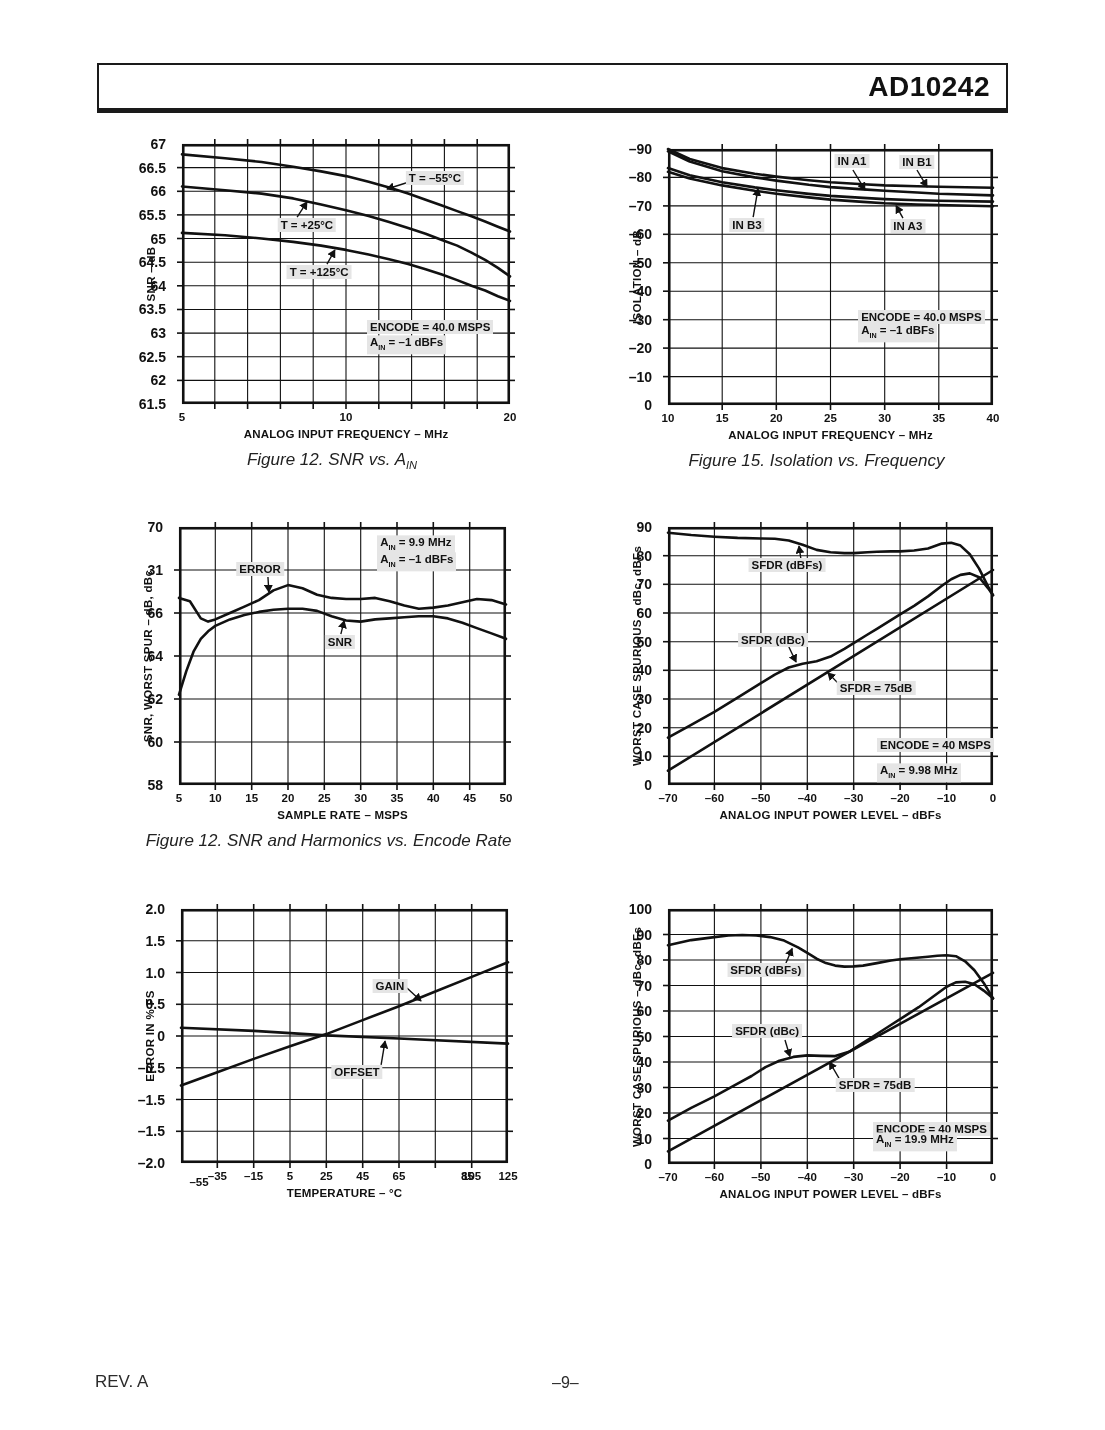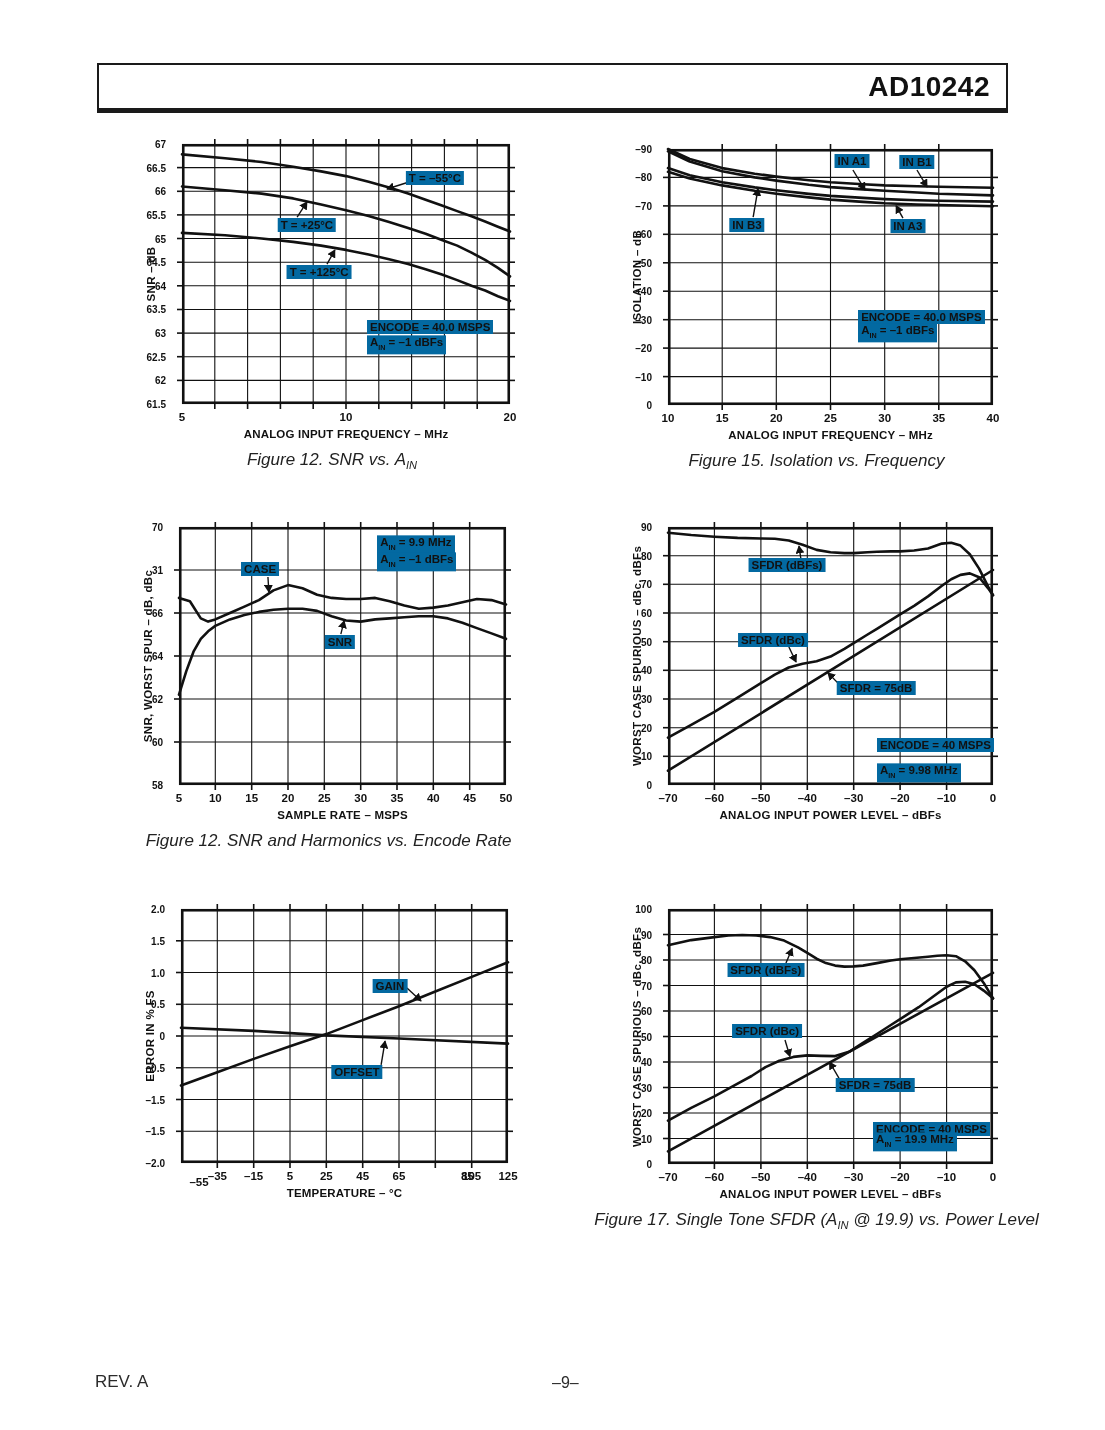--- a/index.html
+++ b/index.html
@@ -22,27 +22,27 @@
   svg.plot{position:absolute;left:0;top:0;overflow:visible;display:block;}
   .grid{stroke:#111;stroke-width:1.1;}
   .tick{stroke:#111;stroke-width:1.6;}
   .frame{fill:none;stroke:#111;stroke-width:2.6;}
   .curve{fill:none;stroke:#111;stroke-width:2.6;stroke-linejoin:round;stroke-linecap:round;}
   .leader{stroke:#111;stroke-width:1.4;}
 
   .ytitle{position:absolute;left:-31px;top:50%;transform:translate(-50%,-50%) rotate(-90deg);
     white-space:nowrap;font-weight:bold;font-size:11.5px;letter-spacing:.3px;}
   .yticks{position:absolute;left:-70px;top:0;bottom:0;width:62px;}
-  .ytick{position:absolute;right:8px;transform:translateY(-50%);font-weight:bold;font-size:10px;white-space:nowrap;}
+  .ytick{position:absolute;right:8px;transform:translateY(-50%);font-weight:bold;font-size:14px;white-space:nowrap;}
   .xticks{position:absolute;left:-10px;right:-10px;top:100%;height:18px;}
   .xtick{position:absolute;top:7px;transform:translateX(-50%);font-weight:bold;font-size:11.5px;white-space:nowrap;}
   .xtitle{position:absolute;top:100%;margin-top:24px;left:50%;transform:translateX(-50%);
     font-weight:bold;font-size:11.5px;letter-spacing:.2px;white-space:nowrap;}
   .anns{position:absolute;inset:0;}
-  .ann{position:absolute;transform:translate(-50%,-50%);background:#0369a1;padding:0 3px;
+  .ann{position:absolute;transform:translate(-50%,-50%);background:#e5e5e5;padding:0 3px;
     font-weight:bold;font-size:11.5px;line-height:14px;white-space:nowrap;}
   .ann.left{transform:translate(0,-50%);}
   .ann sub{font-size:.62em;}
   .caption{position:absolute;top:100%;margin-top:46px;left:calc(50% - 14px);transform:translateX(-50%);
     font-style:italic;font-size:17px;color:#222;white-space:nowrap;}
   .caption sub{font-size:.65em;}
 
   .rev{position:absolute;left:95px;top:1372px;font-size:17px;color:#2b2b2b;}
   .pageno{position:absolute;left:552px;top:1374px;font-size:16px;color:#2b2b2b;}
 </style>
@@ -342,21 +342,21 @@
         <div class="xtick" style="left: 155.319px;">25</div>
         <div class="xtick" style="left: 191.681px;">30</div>
         <div class="xtick" style="left: 228.011px;">35</div>
         <div class="xtick" style="left: 264.341px;">40</div>
         <div class="xtick" style="left: 300.67px;">45</div>
         <div class="xtick" style="left: 337px;">50</div>
       </div>
     <div class="anns">
         <div class="ann left" style="left: 60.6%; top: 7%;"><span>A</span><sub>IN</sub><span> = 9.9 MHz</span></div>
         <div class="ann left" style="left: 60.6%; top: 13.6%;"><span>A</span><sub>IN</sub><span> = –1 dBFs</span></div>
-        <div class="ann" style="left: 24.8%; top: 16.3%;"><span>CASE</span></div>
+        <div class="ann" style="left: 24.8%; top: 16.3%;"><span>ERROR</span></div>
         <div class="ann" style="left: 49.2%; top: 44.6%;"><span>SNR</span></div>
       </div>
     <div class="xtitle">SAMPLE RATE – MSPS</div>
     <div class="caption"><span>Figure 12.  SNR and Harmonics vs. Encode Rate</span></div>
   </section>
 
   <section class="chart" id="fig16">
     <div class="ytitle">WORST CASE SPURIOUS – dBc, dBFs</div>
     <svg class="plot" width="325" height="258" viewBox="0 0 325 258">
         <defs>
@@ -644,21 +644,20 @@
         <div class="xtick" style="left: 335px;">0</div>
       </div>
     <div class="anns">
         <div class="ann" style="left: 30.1%; top: 23.9%;"><span>SFDR (dBFs)</span></div>
         <div class="ann" style="left: 30.5%; top: 47.8%;"><span>SFDR (dBc)</span></div>
         <div class="ann" style="left: 63.7%; top: 69%;"><span>SFDR = 75dB</span></div>
         <div class="ann left" style="left: 63.1%; top: 86.3%;"><span>ENCODE = 40 MSPS</span></div>
         <div class="ann left" style="left: 63.1%; top: 91.4%;"><span>A</span><sub>IN</sub><span> = 19.9 MHz</span></div>
       </div>
     <div class="xtitle">ANALOG INPUT POWER LEVEL – dBFs</div>
-    <div class="caption"><span>Figure 17.  Single Tone SFDR (A</span><sub>IN</sub><span> @ 19.9) vs. Power Level</span></div>
   </section>
 
   <footer>
     <span class="rev">REV. A</span>
     <span class="pageno">–9–</span>
   </footer>
 
 </div>
 
 </body></html>

